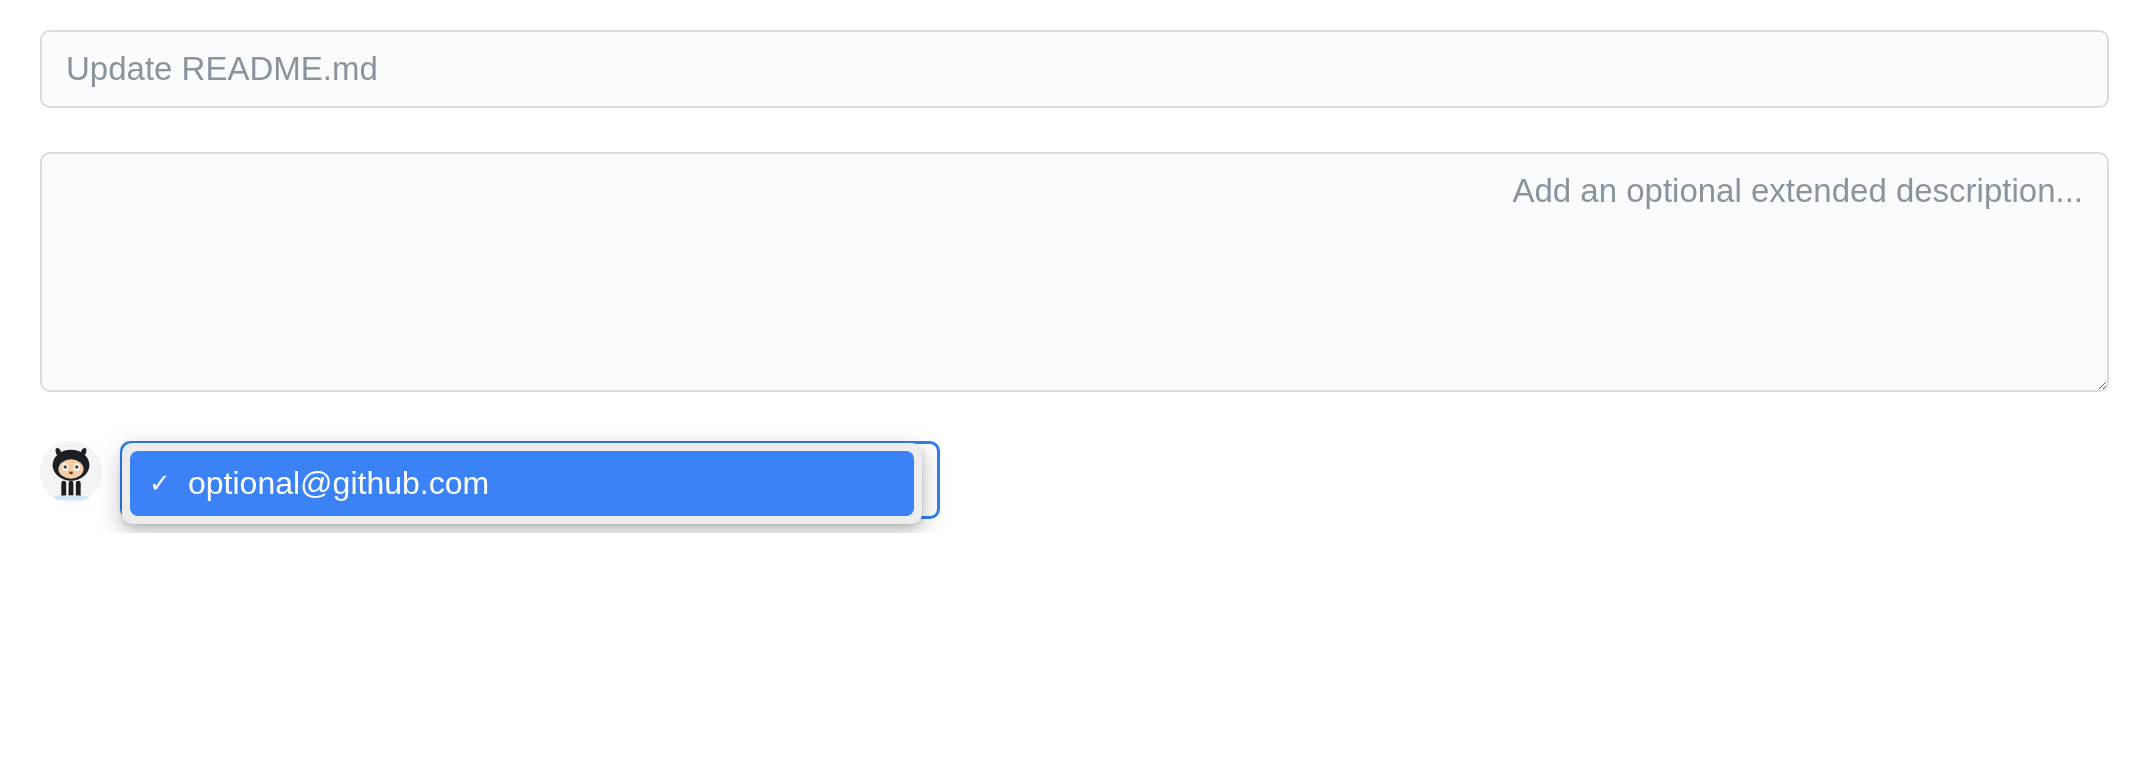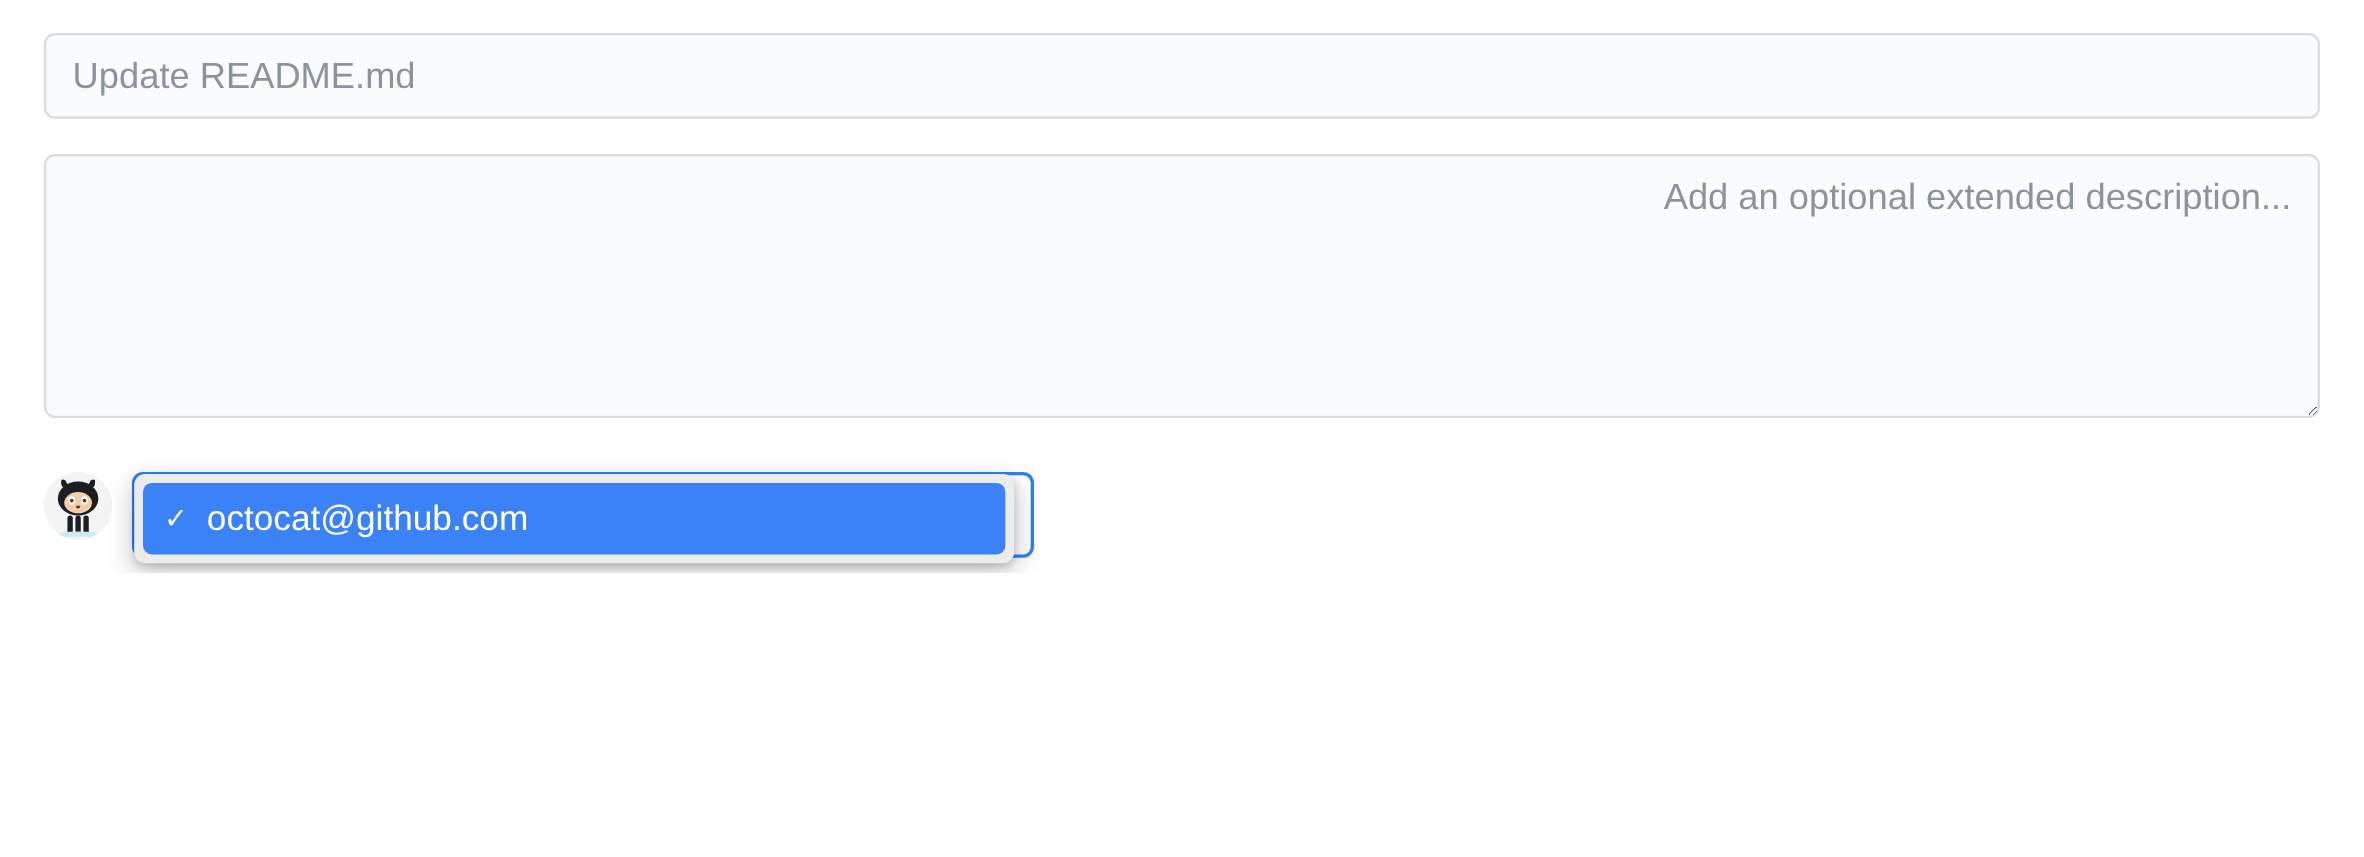--- a/index.html
+++ b/index.html
@@ -15,21 +15,21 @@
     }
     .commit-summary {
       width: 100%;
       padding: 18px 24px;
       border: 2px solid #d8dce0;
       border-radius: 10px;
       font-size: 33px;
       color: #6a737d;
       background: #fafbfc;
       outline: none;
-      margin-bottom: 32px;
+      margin-bottom: 44px;
     }
     .commit-summary::placeholder {
       color: #8a949e;
     }
     .commit-description {
       width: 100%;
       padding: 18px 24px;
       border: 2px solid #d8dce0;
       border-radius: 10px;
       font-size: 33px;
@@ -146,20 +146,20 @@
       </svg>
     </span>
   </div>
 
   <div class="dropdown-wrap">
     <div class="select-behind"></div>
     <div class="hint-behind">it</div>
     <div class="dropdown-popup">
       <div class="dropdown-option">
         <span class="check">✓</span>
-        <span>octocat@github.com</span>
+        <span>optional@github.com</span>
       </div>
     </div>
   </div>
 </div>
 
 
 
 
 </body></html>

